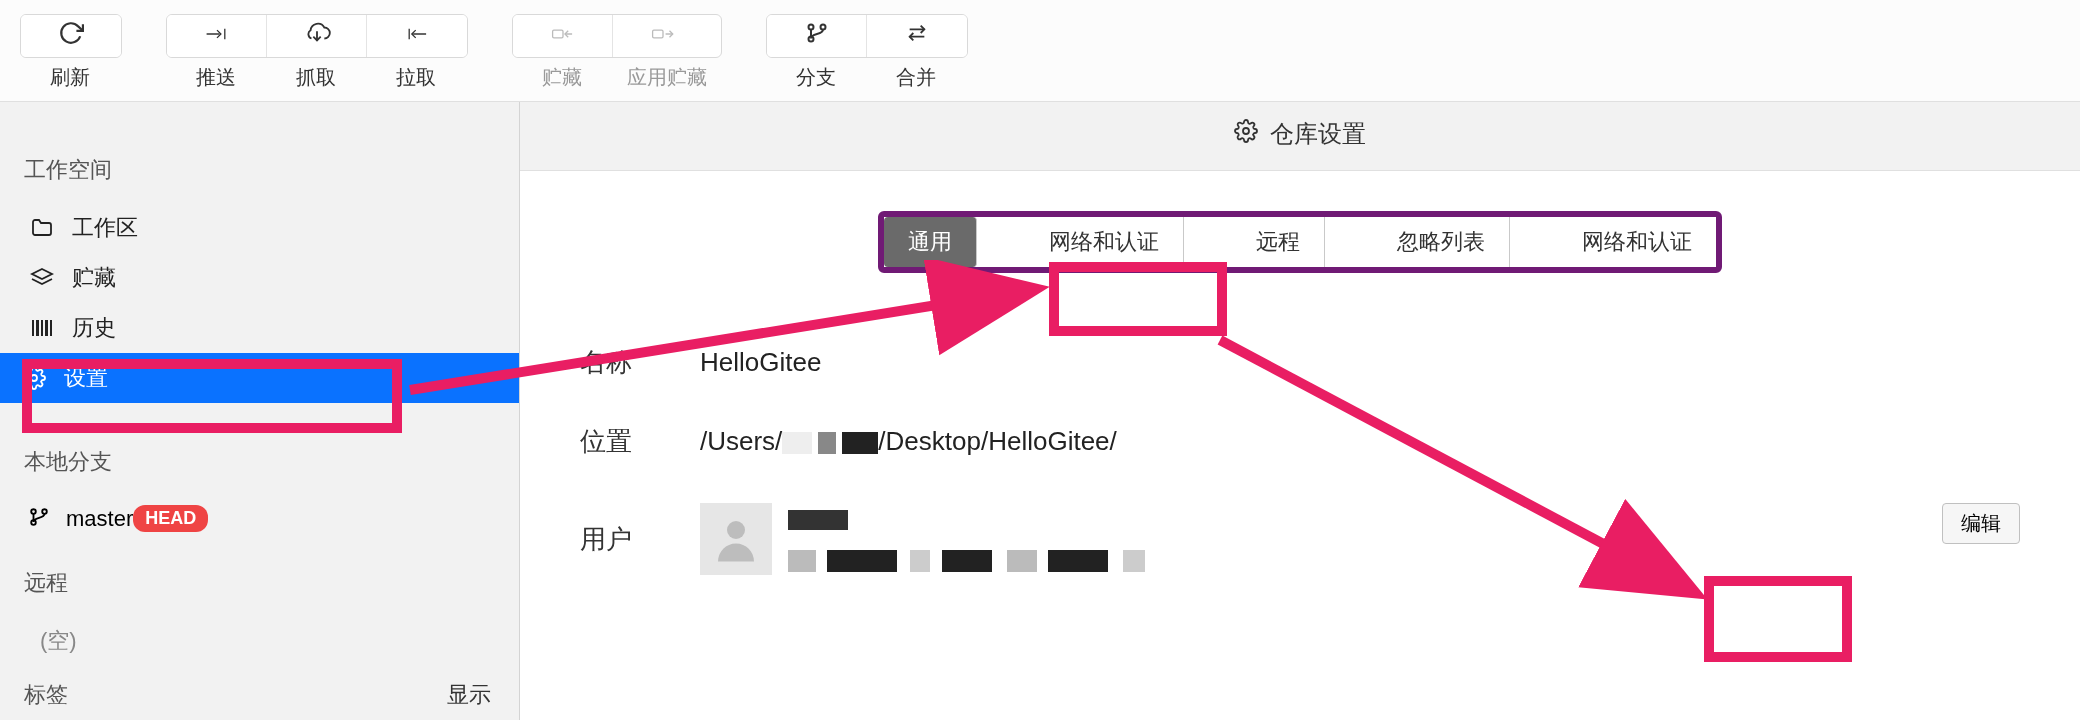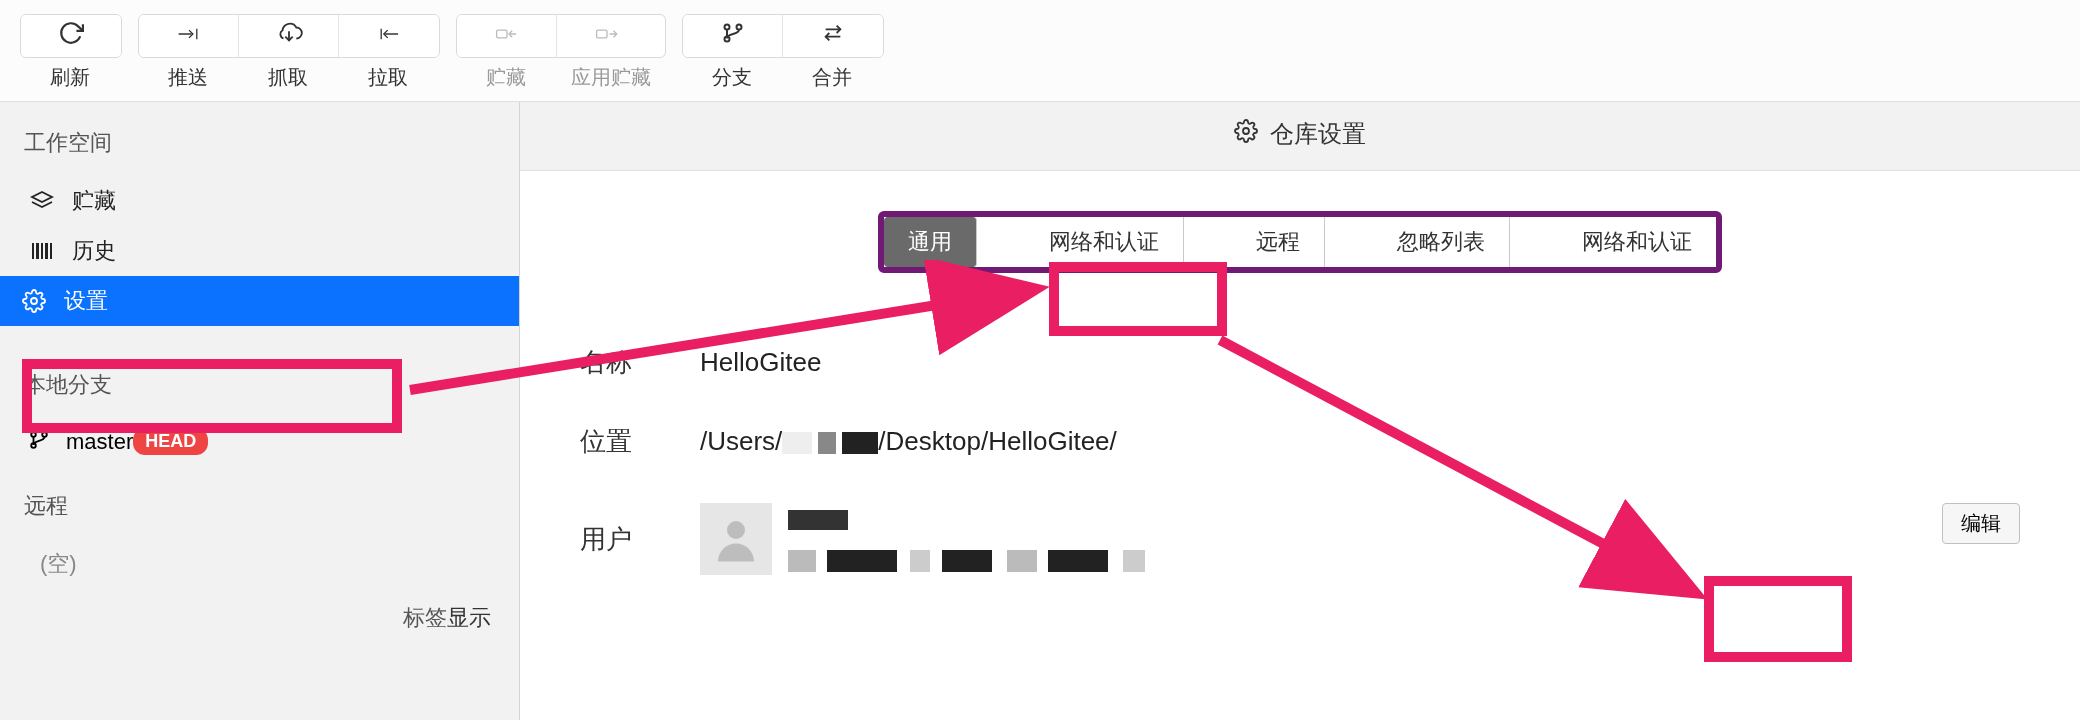--- a/index.html
+++ b/index.html
@@ -1,35 +1,35 @@
 <!DOCTYPE html>
 <html><head>
 <meta charset="utf-8">
 <style>
 * { margin: 0; padding: 0; box-sizing: border-box; font-family: -apple-system, "PingFang SC", "Helvetica Neue", Arial, sans-serif; }
 body { width: 2080px; height: 720px; background: #f5f5f5; overflow: hidden; position: relative; }
 
 
-.toolbar { display: flex; align-items: flex-start; padding: 14px 20px 10px 20px; gap: 16px; background: #fcfcfc; border-bottom: 1px solid #e0e0e0; }
+.toolbar { display: flex; align-items: flex-start; padding: 14px 20px 10px 20px; gap: 44px; background: #fcfcfc; border-bottom: 1px solid #e0e0e0; }
 .toolbar-group { display: flex; gap: 0; background: #fff; border: 1px solid #d9d9d9; border-radius: 6px; overflow: hidden; }
 .tool-btn { display: flex; flex-direction: column; align-items: center; justify-content: center; min-width: 100px; height: 42px; background: #fff; cursor: pointer; border-right: 1px solid #e4e4e4; font-size: 24px; color: #333; }
 .tool-btn:last-child { border-right: none; }
 .tool-btn.disabled { color: #bbb; cursor: default; }
 .tool-labels { display: flex; margin-top: 6px; }
 .tool-label { min-width: 100px; text-align: center; font-size: 20px; color: #333; }
 .tool-label.disabled { color: #999; }
 .tool-wrap { display: flex; flex-direction: column; }
 
 
 .main { display: flex; height: calc(100% - 100px); }
 .sidebar { width: 520px; background: #f2f2f2; border-right: 1px solid #d4d4d4; padding-top: 26px; }
 .content { flex: 1; background: #fff; display: flex; flex-direction: column; }
 
 
-.side-section { padding: 0 24px; font-size: 22px; color: #555; margin-bottom: 18px; }
+.side-section { padding: 0 24px; font-size: 22px; color: #555; margin-bottom: 18px; margin-top: 27px; }
 .side-item { display: flex; align-items: center; gap: 16px; padding: 10px 28px; font-size: 22px; color: #222; cursor: pointer; }
 .side-item.selected { background: #0a72ff; color: #fff; padding-left: 20px; }
 .side-item .icon { width: 28px; display: flex; align-items: center; justify-content: center; }
 .head-badge { background: #ef4444; color: #fff; font-size: 18px; font-weight: bold; padding: 3px 12px; border-radius: 12px; }
 .side-row { display: flex; justify-content: flex-start; align-items: center; padding: 10px 28px; }
 .side-row .left { display: flex; align-items: center; gap: 16px; }
 
 
 .content-header { display: flex; align-items: center; justify-content: center; gap: 12px; padding: 16px 0 20px 0; font-size: 24px; color: #333; background: #f2f2f2; border-bottom: 1px solid #e0e0e0; }
 
@@ -47,21 +47,21 @@
 .detail-value { flex: 1; }
 .avatar { width: 72px; height: 72px; background: #e6e6e6; display: inline-flex; align-items: center; justify-content: center; margin-right: 16px; vertical-align: middle; }
 .redact { display: inline-block; height: 22px; background: #ddd; vertical-align: middle; }
 .edit-btn { border: 1px solid #c0c0c0; background: #f6f6f6; padding: 6px 18px; font-size: 20px; border-radius: 4px; cursor: pointer; }
 
 
 .anno-box { position: absolute; border: 10px solid #e91e63; pointer-events: none; }
 svg.anno-arrow { position: absolute; pointer-events: none; }
 
 
-.sidebar-bottom-row { display: flex; justify-content: flex-end; padding: 14px 28px 0 24px; font-size: 22px; color: #555; }
+.sidebar-bottom-row { display: flex; justify-content: space-between; padding: 14px 28px 0 24px; font-size: 22px; color: #555; }
 </style>
 </head>
 <body>
 
 <div class="toolbar">
 
   <div class="tool-wrap">
     <div class="toolbar-group">
       <div class="tool-btn">
         <span>
@@ -171,20 +171,28 @@
     </div>
   </div>
 
 </div>
 
 <div class="main">
 
   <div class="sidebar">
     <div class="side-section">工作空间</div>
 
+    <div class="side-item">
+      <span class="icon">
+        <svg width="24" height="24" viewBox="0 0 24 24" fill="none" stroke="currentColor" stroke-width="1.8">
+            <path d="M3 6a2 2 0 0 1 2-2h4l2 3h8a2 2 0 0 1 2 2v8a2 2 0 0 1-2 2H5a2 2 0 0 1-2-2V6z"></path>
+          </svg>
+      </span>
+      <span>工作区</span>
+    </div>
 
     <div class="side-item">
       <span class="icon">
         <svg width="24" height="24" viewBox="0 0 24 24" fill="none" stroke="currentColor" stroke-width="1.8">
             <polygon points="12,3 22,8 12,13 2,8"></polygon>
             <polyline points="2,13 12,18 22,13"></polyline>
           </svg>
       </span>
       <span>贮藏</span>
     </div>

